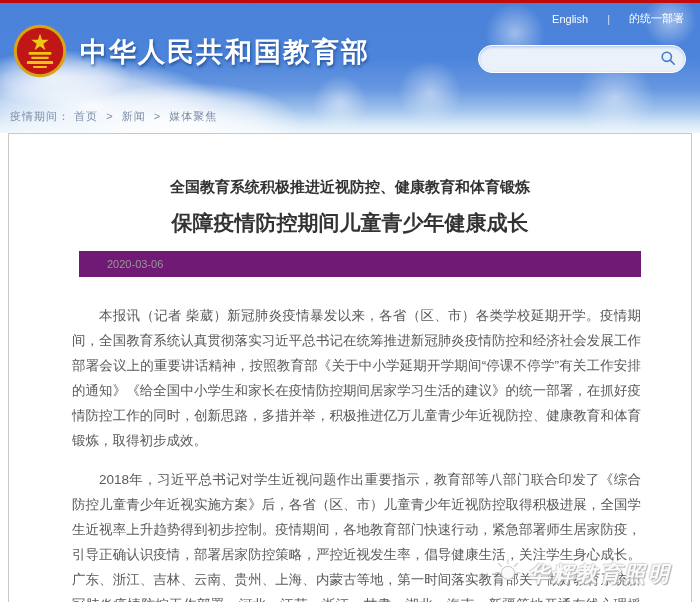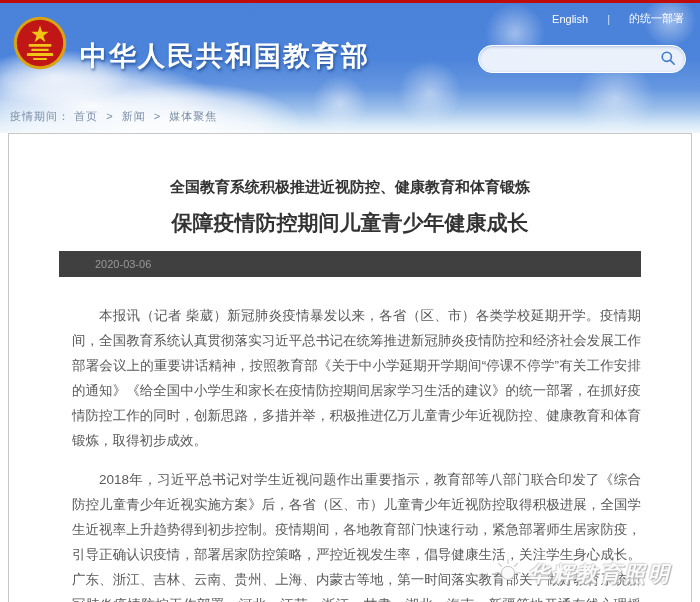--- a/index.html
+++ b/index.html
@@ -36,21 +36,21 @@
   .fluff.f4 { right:330px; top:70px;  width:60px; height:60px; }
   .fluff.f5 { right:0px;   top:-10px; width:60px; height:55px; }
 
   .top-links {
     position:absolute; top:8px; right:16px; z-index:3;
     font-size:11px; color:#ffffff; display:flex; align-items:center; gap:19px;
   }
   .top-links a { color:#ffffff; text-decoration:none; cursor:pointer; }
   .top-links .sep { color:#cfe0f5; }
 
-  .brand { position:absolute; left:12px; top:12px; z-index:3; display:flex; align-items:flex-end; }
+  .brand { position:absolute; left:12px; top:20px; z-index:3; display:flex; align-items:center; }
   .emblem { width:56px; height:56px; flex:0 0 auto; }
   .brand-text { margin-left:12px; padding-top:2px; }
   .title-cn {
     color:#ffffff; font-size:27px; font-weight:bold; letter-spacing:2px; line-height:30px;
     text-shadow:1px 2px 3px rgba(15,55,120,.65);
   }
   .title-en {
     color:#ffffff; font-size:10.5px; margin-top:5px; letter-spacing:.2px;
     text-shadow:1px 1px 2px rgba(15,55,120,.55);
   }
@@ -81,23 +81,23 @@
 
   
   .content {
     position:absolute; left:8px; right:8px; top:133px; bottom:-2px;
     background:#ffffff; border:1px solid #c8c8c8;
     padding:44px 50px 0 50px; box-sizing:border-box;
   }
   .sub-title { text-align:center; font-size:15px; font-weight:bold; color:#333333; }
   .main-title { text-align:center; font-size:21px; font-weight:bold; color:#333333; margin-top:12px; }
   .meta-bar {
-    margin-top:14px; background:#404040; height:26px; line-height:26px;
-    font-size:11px; color:#999999; padding-left:36px;
-    display:flex; gap:18px;
+    margin-top:14px; background:#701a75; height:26px; line-height:26px;
+    font-size:11px; color:#999999; padding-left:28px;
+    display:flex; gap:18px;margin-left:20px;
   }
   .article-body {
     margin-top:26px; font-size:13.5px; color:#595959;
     line-height:25px; text-align:justify;
   }
   .article-body p { text-indent:2em; margin:0 0 14px 13px; }
 
   
   .watermark {
     position:absolute; right:28px; top:556px; z-index:5;

